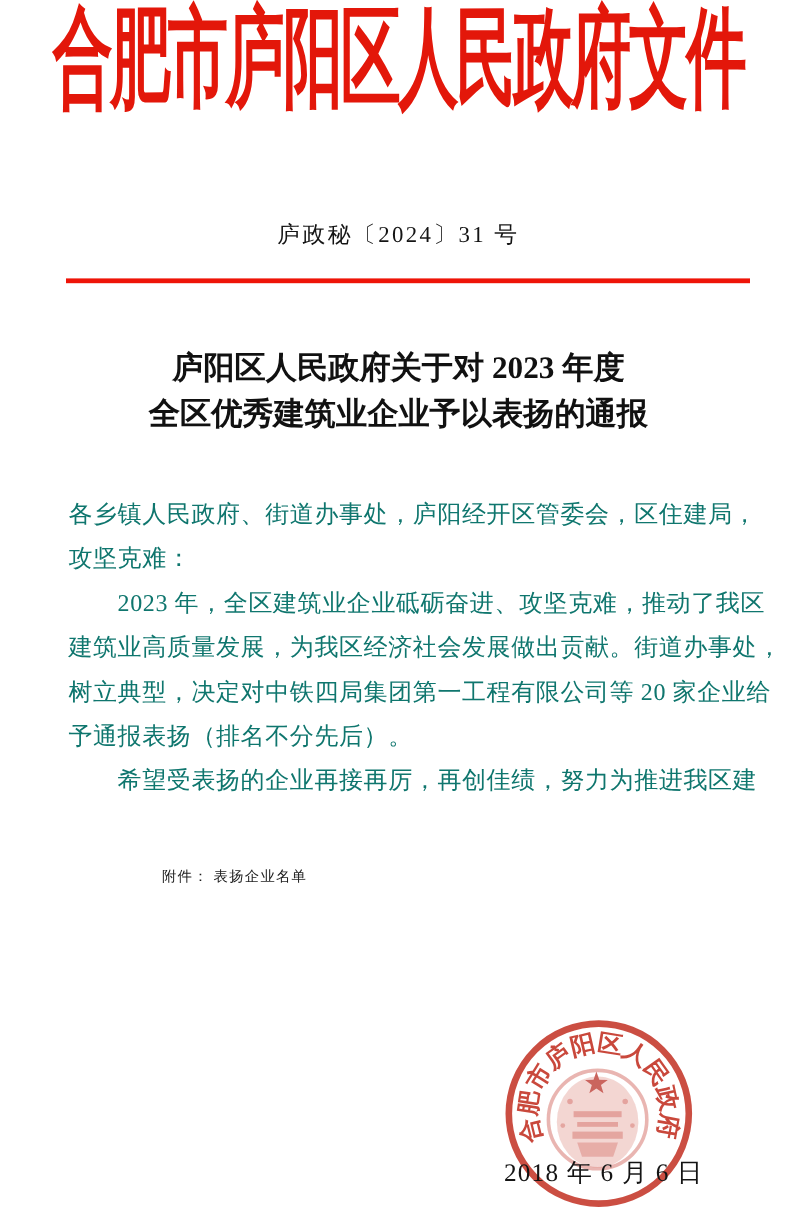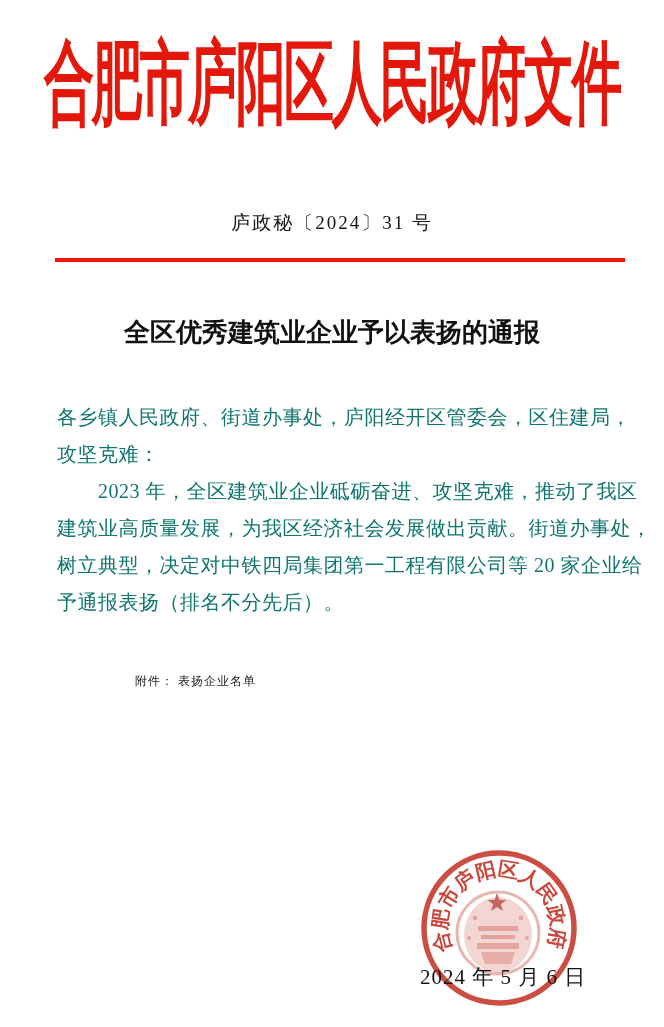--- a/index.html
+++ b/index.html
@@ -8,23 +8,24 @@
     width: 664px;
     height: 1027px;
     margin: 0 auto;
     background: #ffffff;
     overflow: hidden;
     font-family: "Liberation Serif", serif;
     color: #1c1c1c;
   }
   
   .letterhead-wrap {
-    margin-top: 38px;
+    margin-top: 12px;
     height: 94px;
     overflow: visible;
+    font-family: Liberation Mono, monospace;
   }
   .letterhead {
     display: block;
     text-align: center;
     font-size: 50px;
     font-weight: 700;
     line-height: 1.0;
     color: #e3170a;
     letter-spacing: -2px;
     transform: scaleY(1.82);
@@ -100,30 +101,32 @@
 
   <div class="letterhead-wrap">
     <span class="letterhead">合肥市庐阳区人民政府文件</span>
   </div>
 
   <div class="doc-number">庐政秘〔2024〕31 号</div>
 
   <div class="red-rule"></div>
 
   <div class="title">
+    <span class="title-line">庐阳区人民政府关于对 2023 年度</span>
     <span class="title-line">全区优秀建筑业企业予以表扬的通报</span>
   </div>
 
   <div class="body-text">
     <div class="line">各乡镇人民政府、街道办事处，庐阳经开区管委会，区住建局，</div>
     <div class="line">攻坚克难：</div>
     <div class="line indent">2023 年，全区建筑业企业砥砺奋进、攻坚克难，推动了我区</div>
     <div class="line">建筑业高质量发展，为我区经济社会发展做出贡献。街道办事处，</div>
     <div class="line">树立典型，决定对中铁四局集团第一工程有限公司等 20 家企业给</div>
     <div class="line">予通报表扬（排名不分先后）。</div>
+    <div class="line indent">希望受表扬的企业再接再厉，再创佳绩，努力为推进我区建</div>
   </div>
 
   <div class="attachment">附件： 表扬企业名单</div>
 
   <svg class="seal" viewBox="0 0 176 176">
     <defs>
       <filter id="soft" x="-10%" y="-10%" width="120%" height="120%">
         <feGaussianBlur stdDeviation="0.55"></feGaussianBlur>
       </filter>
       <path id="sealArc" d="M 40.9 110 A 52 52 0 1 1 135.1 110" fill="none"></path>
@@ -142,15 +145,15 @@
         <rect x="66" y="103" width="42" height="6" fill="#c63b2f" opacity="0.45"></rect>
         <path d="M70 112 L104 112 L100 124 L74 124 Z" fill="#c63b2f" opacity="0.4"></path>
         <circle cx="64" cy="78" r="2.3" fill="#c63b2f" opacity="0.5"></circle>
         <circle cx="110" cy="78" r="2.3" fill="#c63b2f" opacity="0.5"></circle>
         <circle cx="58" cy="98" r="2" fill="#c63b2f" opacity="0.45"></circle>
         <circle cx="116" cy="98" r="2" fill="#c63b2f" opacity="0.45"></circle>
       </g>
     </g>
   </svg>
 
-  <div class="date">2024 年 5 月 6 日</div>
+  <div class="date">2018 年 6 月 6 日</div>
 
 </div>
 
 </body></html>

